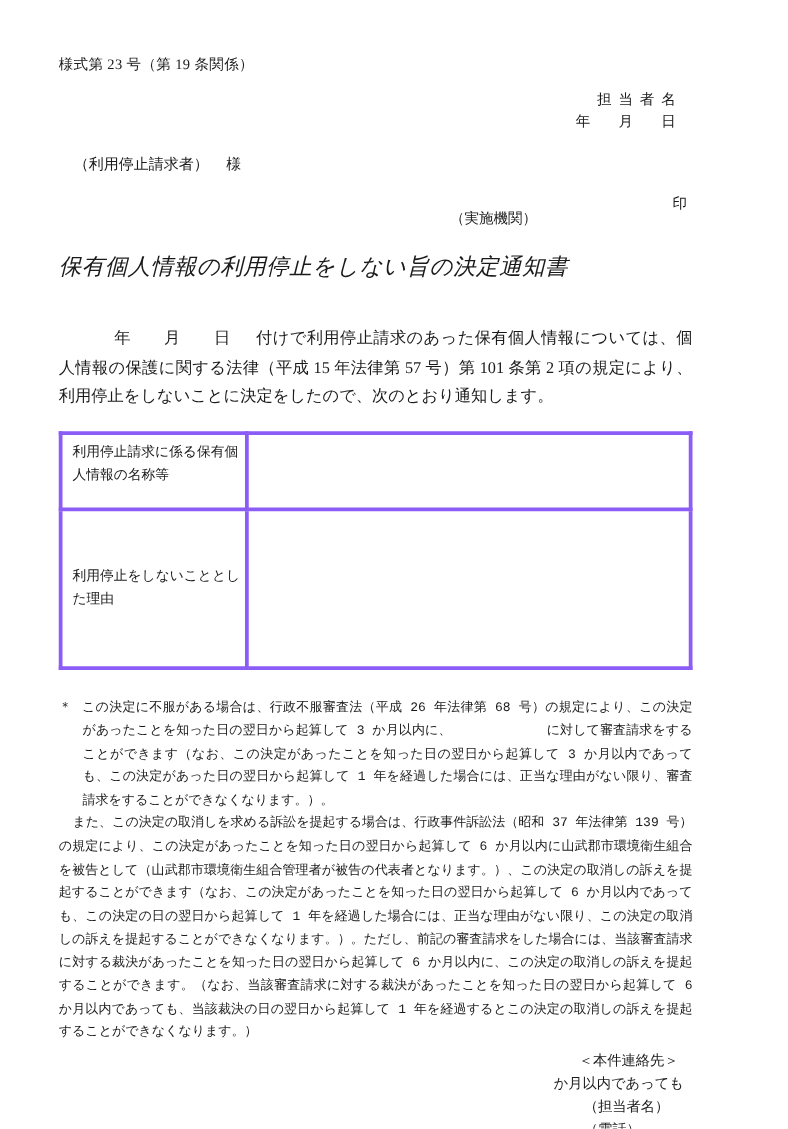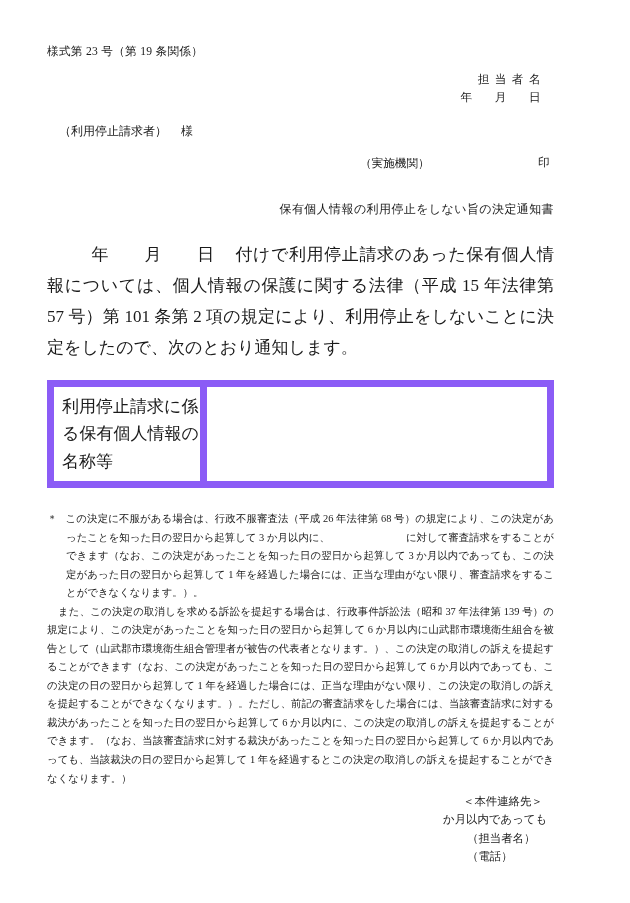--- a/index.html
+++ b/index.html
@@ -49,78 +49,79 @@
 
   .agency-row {
     margin-top: 15px;
     position: relative;
     height: 18px;
     font-size: 11.6px;
   }
   .agency-row .agency {
     position: absolute;
     left: 313px;
-    top: 1px;
+    top: 12px;
   }
   .agency-row .seal {
     position: absolute;
     left: 491px;
     top: 0;
   }
 
   
   .doc-title {
     margin-top: 28px;
-    text-align: right;
-    font-size: 12px;
+    text-align: left;
+    font-size: 18px;
     letter-spacing: .4px;
+    font-style: italic;
   }
 
   
   .body-para {
-    margin-top: 22px;
-    font-size: 17px;
+    margin-top: 33px;
+    font-size: 13px;
     line-height: 1.82;
     text-align: justify;
     text-justify: inter-ideograph;
   }
   .body-para .lead-indent { display: inline-block; width: 44px; }
   .body-para .blank-s { display: inline-block; width: 20px; }
 
   
   table.form-table {
     margin-top: 16px;
     width: 100%;
     border-collapse: collapse;
     table-layout: fixed;
   }
   table.form-table td {
-    border: 7px solid #8b5cf6;
+    border: 3px solid #8b5cf6;
     vertical-align: middle;
-    font-size: 17px;
+    font-size: 11px;
     line-height: 1.62;
   }
   td.label-cell {
     width: 138px;
     padding: 6px 0 6px 8px;
   }
   td.value-cell { padding: 4px 6px; }
   tr.row-name td { height: 46px; }
   tr.row-name td.label-cell { vertical-align: top; }
   tr.row-reason td { height: 112px; }
 
   
   .footnote {
     margin-top: 22px;
     font-size: 10.4px;
     line-height: 1.78;
     text-align: justify;
     text-justify: inter-ideograph;
   }
-  .footnote p { margin: 0; }
+  .footnote p { margin: 0; font-family: Liberation Mono, monospace; }
   .footnote p.hang {
     padding-left: 19px;
     text-indent: -19px;
   }
   .footnote p.indent { text-indent: 11px; }
   .footnote .star { margin-right: 8px; }
   .footnote .gap-fill {
     display: inline-block;
     width: 76px;
   }
@@ -162,20 +163,24 @@
   <div class="body-para">
     <span class="lead-indent"></span><span>年　　月　　日</span><span class="blank-s"></span><span>付けで利用停止請求のあった保有個人情報については、個人情報の保護に関する法律（平成 15 年法律第 57 号）第 101 条第 2 項の規定により、利用停止をしないことに決定をしたので、次のとおり通知します。</span>
   </div>
 
   <table class="form-table">
     <tbody>
       <tr class="row-name">
         <td class="label-cell">利用停止請求に係る保有個人情報の名称等</td>
         <td class="value-cell"></td>
       </tr>
+      <tr class="row-reason">
+        <td class="label-cell">利用停止をしないこととした理由</td>
+        <td class="value-cell"></td>
+      </tr>
     </tbody>
   </table>
 
   <div class="footnote">
     <p class="hang"><span class="star">＊</span><span>この決定に不服がある場合は、行政不服審査法（平成 26 年法律第 68 号）の規定により、この決定があったことを知った日の翌日から起算して 3 か月以内に、</span><span class="gap-fill"></span><span>に対して審査請求をすることができます（なお、この決定があったことを知った日の翌日から起算して 3 か月以内であっても、この決定があった日の翌日から起算して 1 年を経過した場合には、正当な理由がない限り、審査請求をすることができなくなります。）。</span></p>
     <p class="indent">また、この決定の取消しを求める訴訟を提起する場合は、行政事件訴訟法（昭和 37 年法律第 139 号）の規定により、この決定があったことを知った日の翌日から起算して 6 か月以内に山武郡市環境衛生組合を被告として（山武郡市環境衛生組合管理者が被告の代表者となります。）、この決定の取消しの訴えを提起することができます（なお、この決定があったことを知った日の翌日から起算して 6 か月以内であっても、この決定の日の翌日から起算して 1 年を経過した場合には、正当な理由がない限り、この決定の取消しの訴えを提起することができなくなります。）。ただし、前記の審査請求をした場合には、当該審査請求に対する裁決があったことを知った日の翌日から起算して 6 か月以内に、この決定の取消しの訴えを提起することができます。（なお、当該審査請求に対する裁決があったことを知った日の翌日から起算して 6 か月以内であっても、当該裁決の日の翌日から起算して 1 年を経過するとこの決定の取消しの訴えを提起することができなくなります。）</p>
   </div>
 
   <div class="contact">
     <div class="c-head">＜本件連絡先＞</div>

